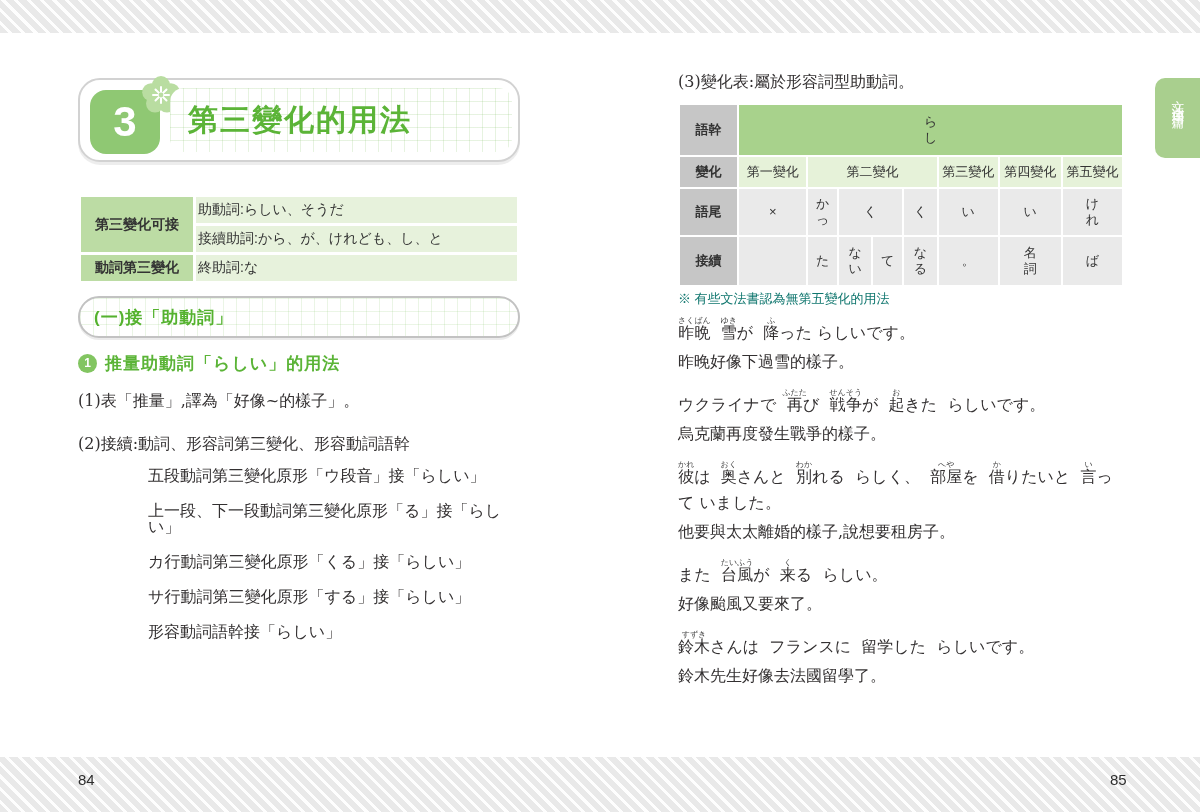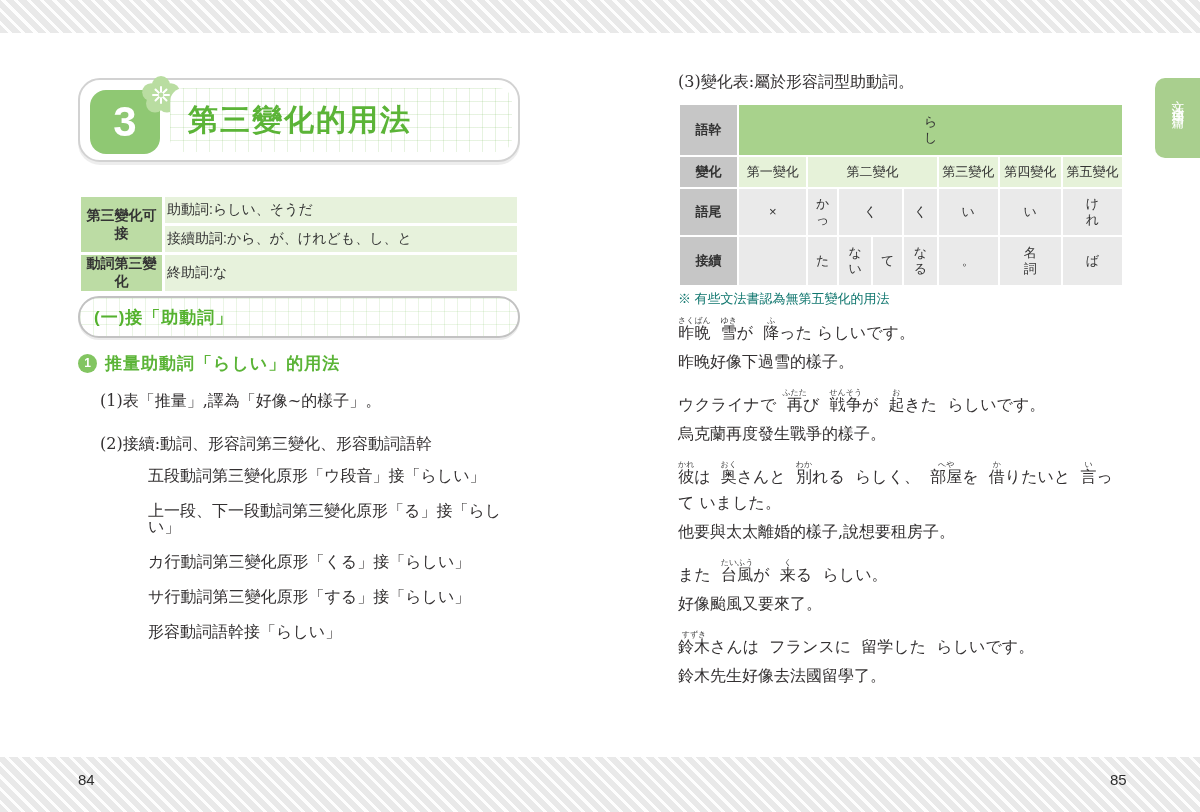--- a/index.html
+++ b/index.html
@@ -55,21 +55,21 @@
   .flower { position:absolute; left:60px; top:-6px; width:42px; height:42px; }
 
   
   .info-table {
     position:absolute; top:194px; left:0; width:442px;
     border-collapse:separate; border-spacing:3px;
     font:14px "Liberation Sans",sans-serif; color:#333;
   }
   .info-table td { vertical-align:middle; }
   .info-table .lbl {
-    background:#bcdca4; width:81px; text-align:center; font-weight:bold; height:26px;margin-top:28px;
+    background:#bcdca4; width:112px; text-align:center; font-weight:bold; height:26px;margin-top:28px;
   }
   .info-table .val { background:#e7f2dc; padding-left:2px; height:26px; }
 
   
   .pill {
     position:absolute; top:296px; left:0; width:442px; height:42px;
     border:2px solid #c2c2c2; border-radius:21px; background-color:#fff;
     background-image:
       linear-gradient(rgba(143,200,115,.18) 1px, transparent 1px),
       linear-gradient(90deg, rgba(143,200,115,.18) 1px, transparent 1px);
@@ -85,21 +85,21 @@
   
   .point-heading {
     position:absolute; top:352px; left:0; display:flex; align-items:center; gap:8px;
   }
   .point-circle {
     width:19px; height:19px; border-radius:50%; background:#82c561;
     color:#fff; font:bold 12px/19px "Liberation Sans",sans-serif; text-align:center;
   }
   .point-title { color:#5bb437; font:bold 17px "Liberation Sans",sans-serif; letter-spacing:1px; }
 
-  .item { position:absolute; left:0; font-size:16px; line-height:22px;margin-left:22px; }
+  .item { position:absolute; left:0; font-size:16px; line-height:22px; }
   .item.i1 { top:390px; }
   .item.i2 { top:433px; }
   .sub-items { position:absolute; top:468px; left:70px; }
   .sub-items p { font-size:16px; line-height:16px; margin-bottom:19px; }
 
   
   .r-heading { position:absolute; top:72px; left:0; font-size:16px; }
   .conj-table {
     position:absolute; top:103px; left:0; width:446px; table-layout:fixed;
     border-collapse:separate; border-spacing:2px;

